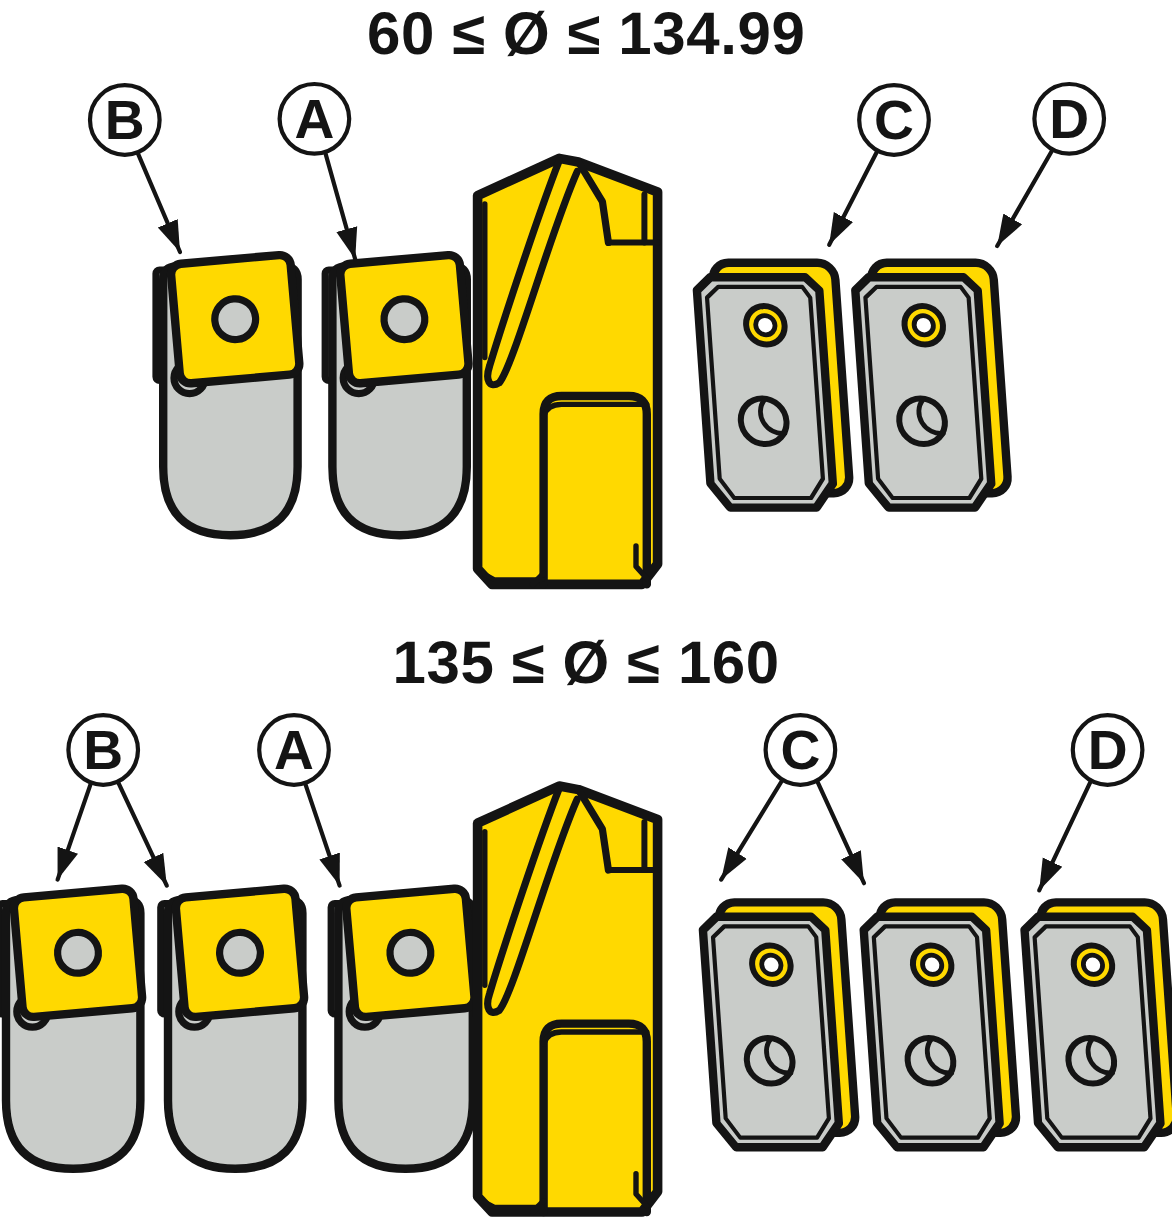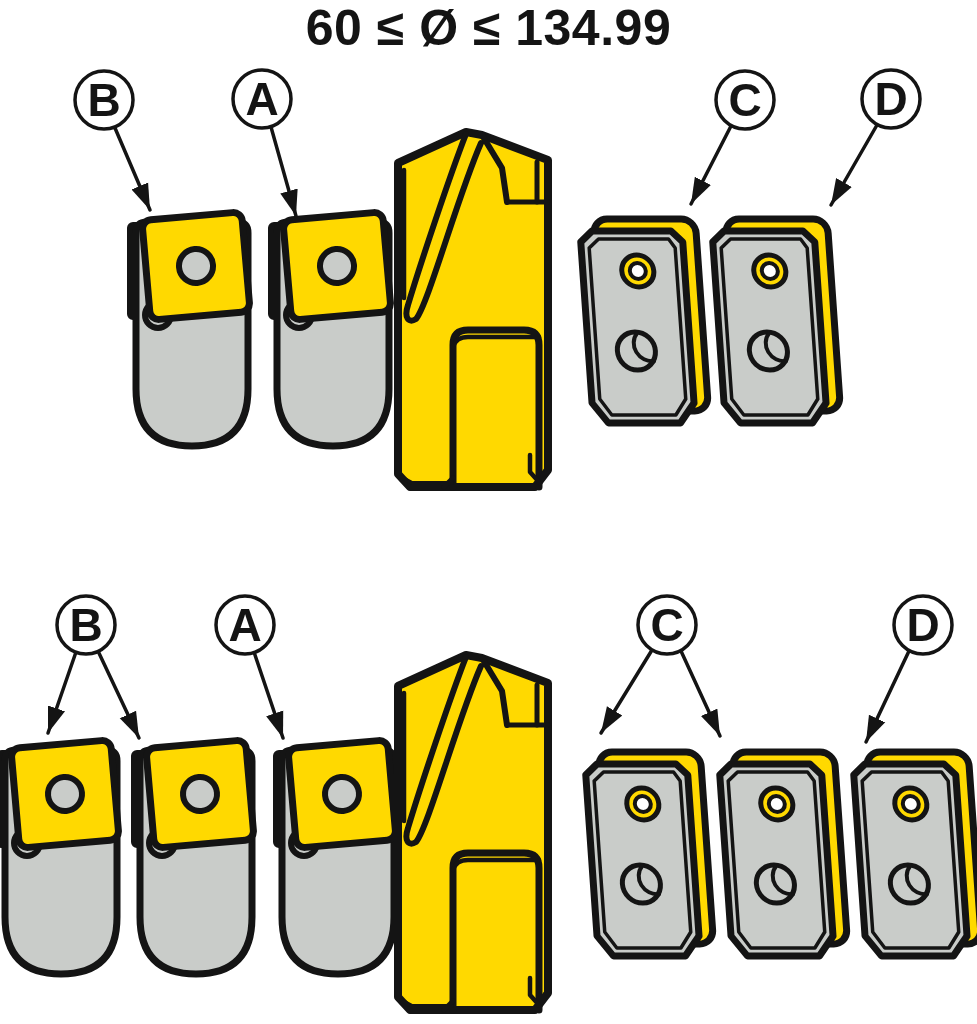--- a/index.html
+++ b/index.html
@@ -22,20 +22,21 @@
   .k35{stroke:#141414;stroke-width:3.5;stroke-linejoin:round;stroke-linecap:round}
   .balloon-letter{font-family:"Liberation Sans",sans-serif;font-weight:bold;font-size:46px;
                   fill:#141414;text-anchor:middle}
 </style>
 </head>
 <body>
 
 <div class="canvas">
 
   <div class="title title-upper">60 ≤ Ø ≤ 134.99</div>
+  <div class="title title-lower">135 ≤ Ø ≤ 160</div>
 
   <svg class="art" width="977" height="1024" viewBox="0 0 977 1024">
     <defs>
       <marker id="ah" markerUnits="userSpaceOnUse" markerWidth="30" markerHeight="22" refX="26" refY="10" orient="auto">
         <path d="M0,1 L26,10 L0,19 Z" fill="#141414"></path>
       </marker>
 
       <g id="holder">
         <rect class="fg k6" x="0" y="20" width="18" height="92" rx="3"></rect>
         <path class="fg k7" d="M 6 28 Q 6 17 17 17 L 107 17 Q 118 17 118 28 L 118 184 Q 118 241 62 241 Q 6 241 6 184 Z"></path>

